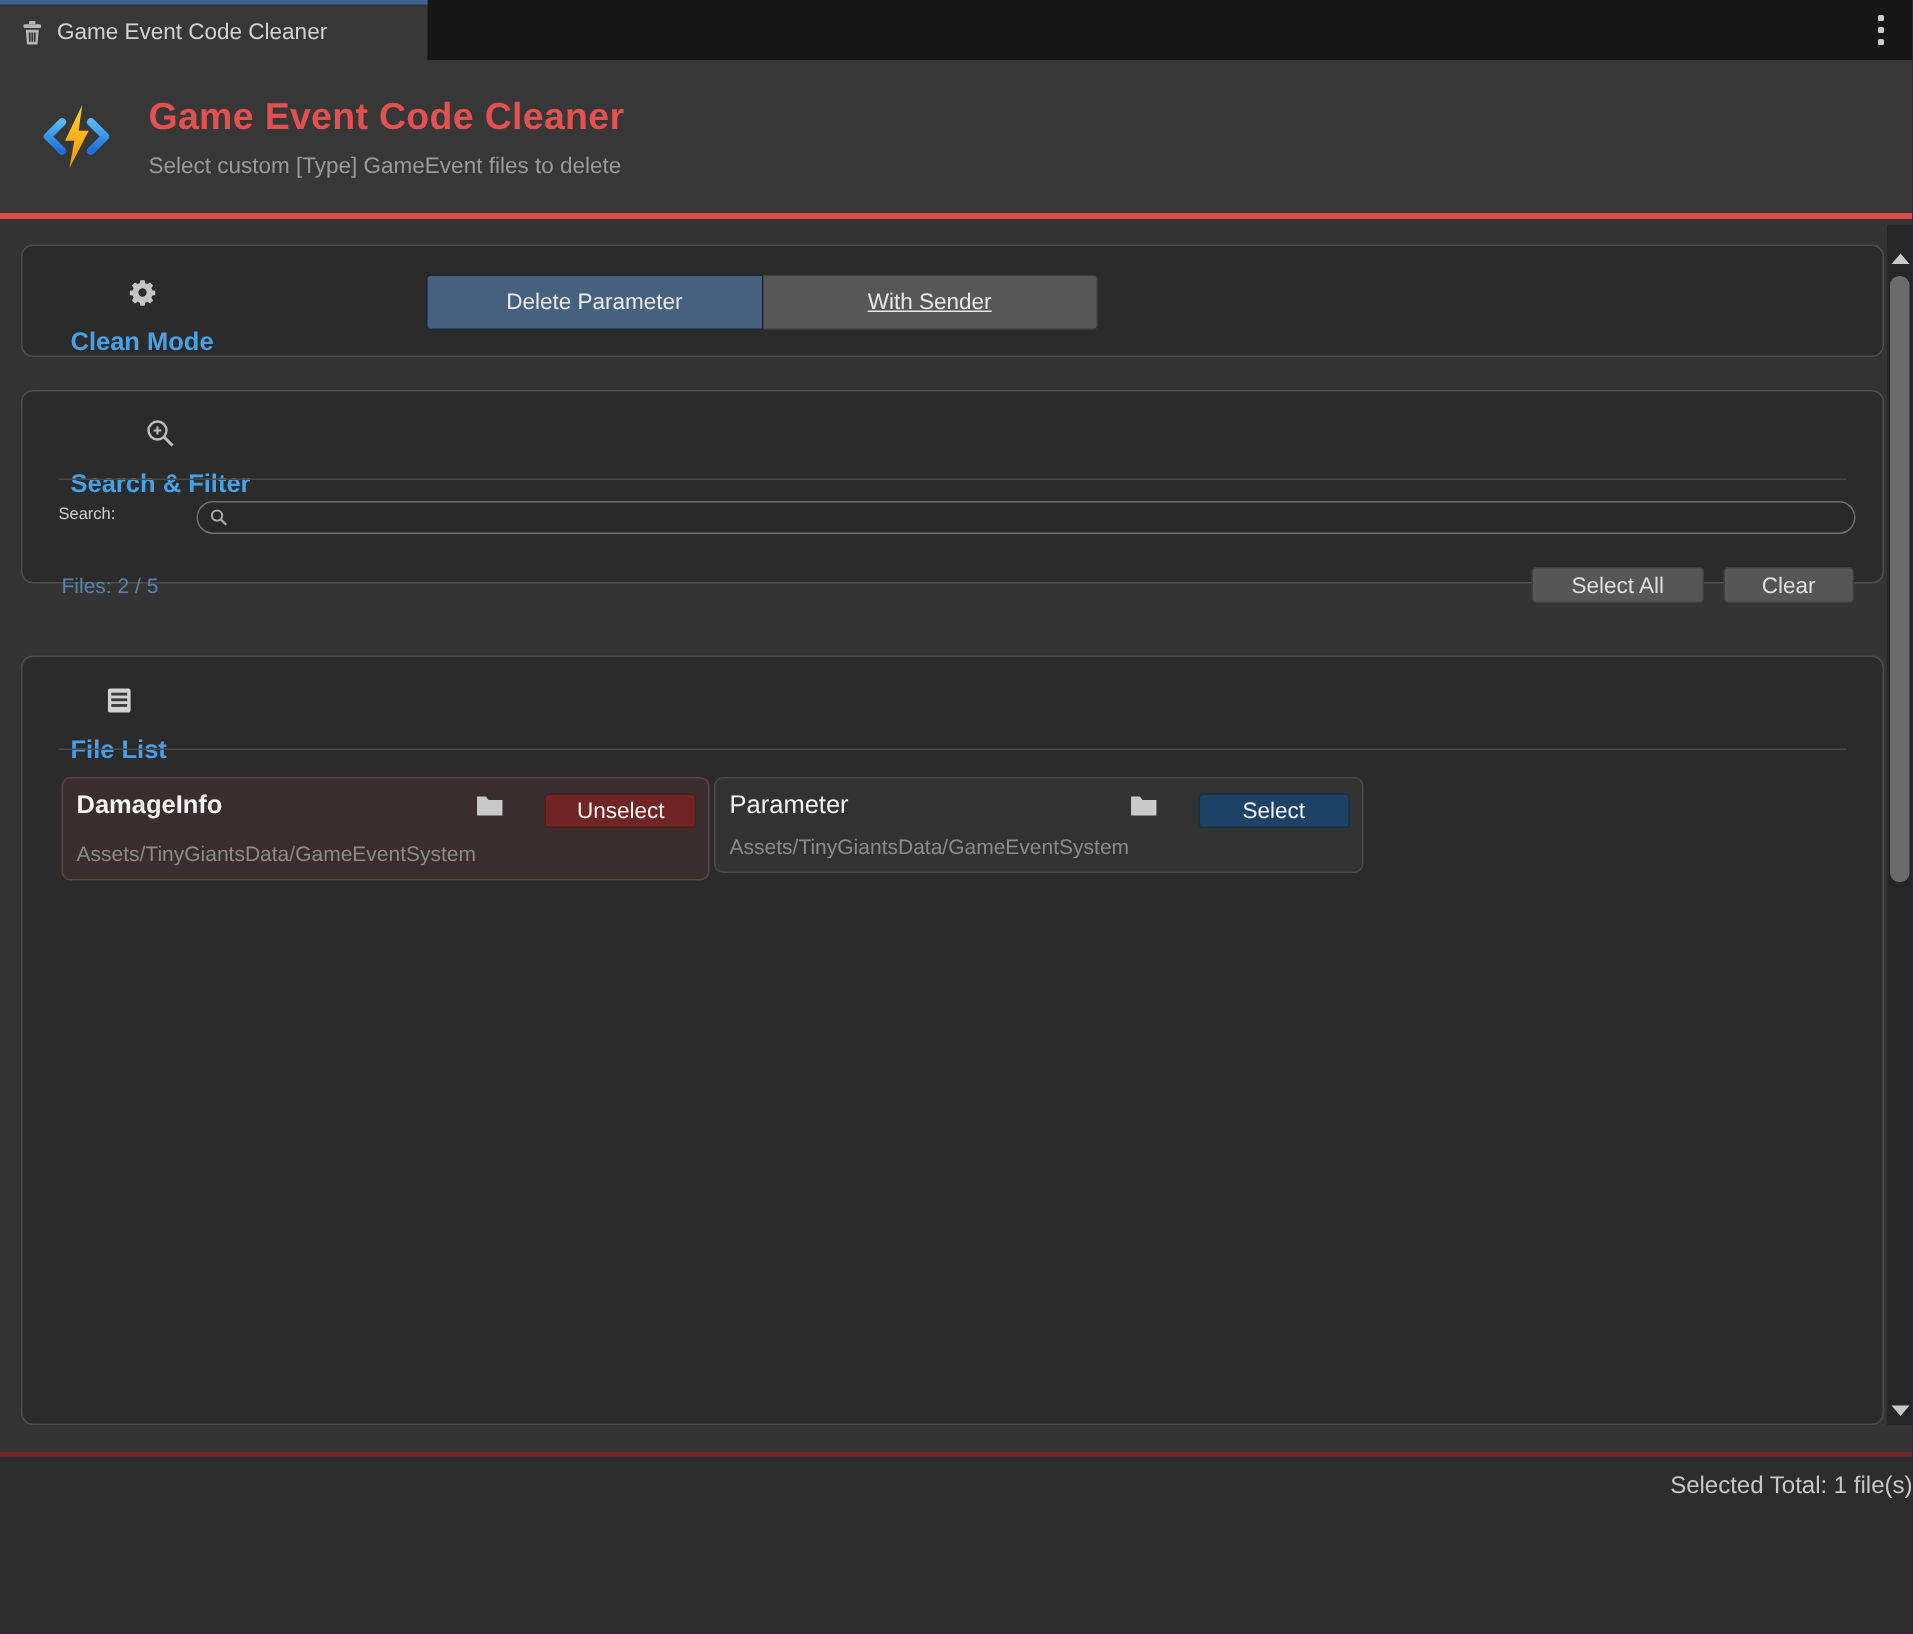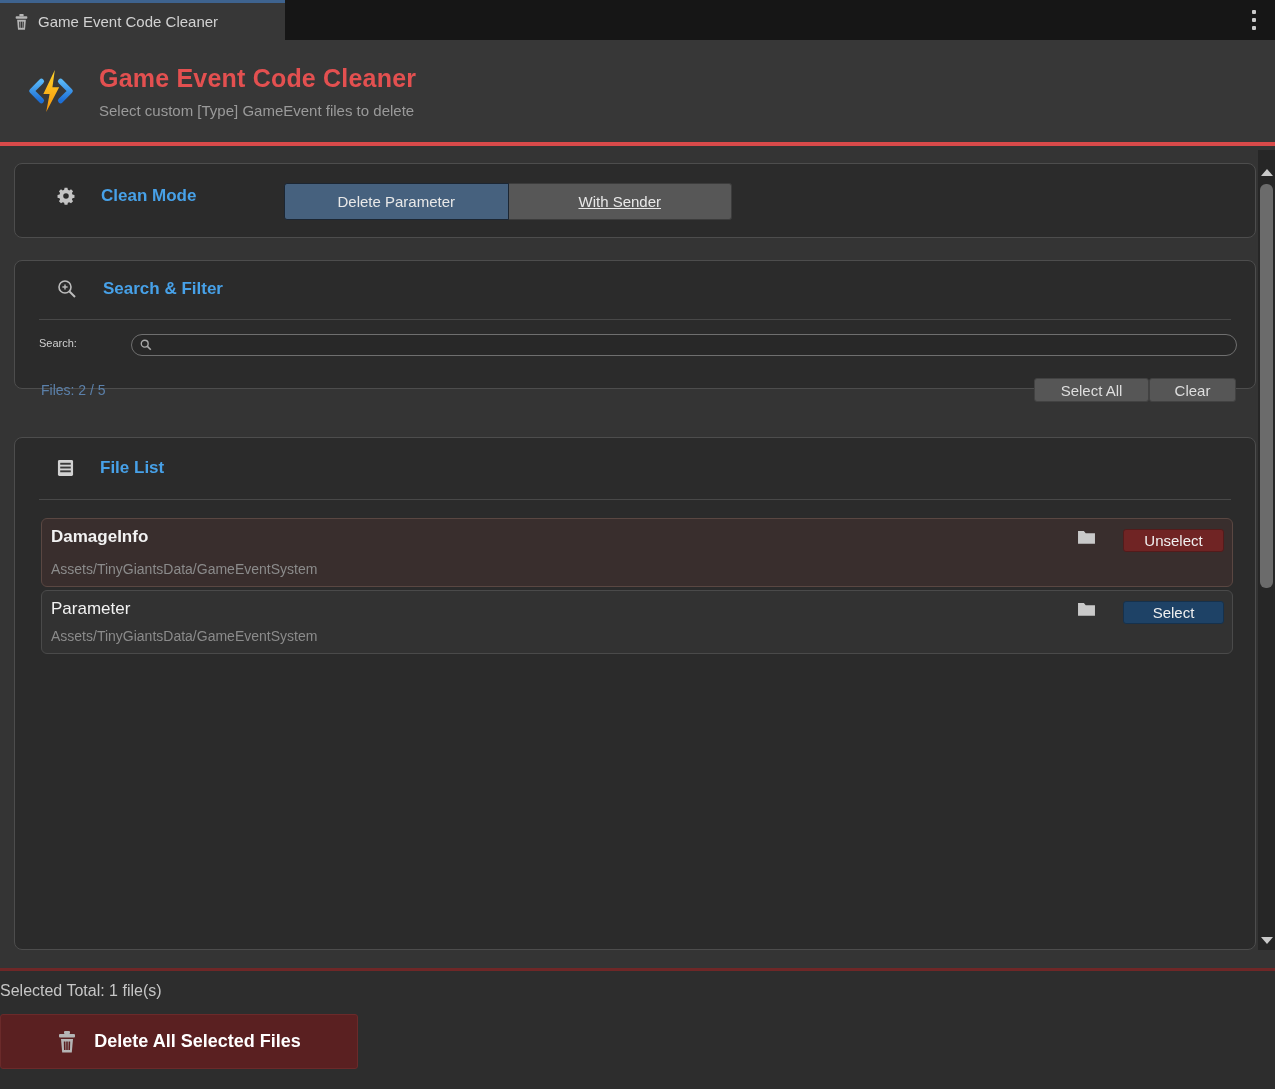--- a/index.html
+++ b/index.html
@@ -24,49 +24,49 @@
     display:flex;align-items:center;padding-left:28px;gap:25px;}
   .titles h1{margin:0;font-size:25px;font-weight:bold;color:#e35050;letter-spacing:.2px;}
   .titles .sub{margin-top:9px;font-size:15px;color:#9a9a9a;}
   .red-divider{position:absolute;top:142px;left:0;right:0;height:4px;background:#d94a4a;}
   
   .scroll-area{position:absolute;top:146px;left:0;right:0;height:822px;background:#343434;}
   .panel{
     position:absolute;left:14px;width:1242px;background:#2b2b2b;
     border:1px solid #4d4d4d;border-radius:8px;
   }
-  .section-head{position:absolute;left:42px;top:22px;display:flex;align-items:center;gap:26px;}
+  .section-head{position:absolute;left:32px;top:22px;display:flex;align-items:center;gap:14px;flex-direction:column;}
   .section-head .label{font-size:17px;font-weight:bold;color:#47a1e8;}
   .hdiv{position:absolute;left:24px;right:24px;height:1px;background:#484848;}
   
   .panel-clean{top:17px;height:75px;}
   .segmented{position:absolute;left:269px;top:19px;width:448px;height:37px;display:flex;}
   .seg{flex:1;display:flex;align-items:center;justify-content:center;font-size:15px;
     color:#e8e8e8;cursor:pointer;background:#575757;border:1px solid #3c3c3c;}
   .seg.selected{background:#46617e;border:1px solid #1c2632;border-radius:3px 0 0 3px;}
   .seg.right{border-radius:0 3px 3px 0;border-left:none;text-decoration:underline;}
   
   .panel-search{top:114px;height:129px;}
   .panel-search .hdiv{top:58px;}
   .panel-search .row-label{position:absolute;left:24px;top:76px;font-size:11px;color:#cfcfcf;}
   .search-box{position:absolute;left:116px;top:73px;width:1106px;height:22px;
     background:#282828;border:1px solid #6f6f6f;border-radius:11px;
     display:flex;align-items:center;padding:0 8px;gap:6px;}
   .search-box input{flex:1;background:transparent;border:none;outline:none;
     color:#ddd;font-size:13px;font-family:"Liberation Sans",sans-serif;}
   .files-count{position:absolute;left:26px;top:121px;font-size:14px;color:#5b80aa;}
-  .filter-buttons{position:absolute;right:19px;top:117px;display:flex;}
+  .filter-buttons{position:absolute;right:19px;top:117px;display:flex;gap:13px;}
   .btn-gray{height:24px;background:#565656;border:1px solid #424242;border-radius:3px;
     color:#dedede;font-size:15px;display:flex;align-items:center;justify-content:center;cursor:pointer;}
   .btn-selectall{width:115px;}
   .btn-clear{width:87px;}
   
   .panel-files{top:291px;height:513px;}
   .panel-files .hdiv{top:61px;}
-  .rows{position:absolute;left:26px;right:22px;top:80px;display:flex;flex-direction:column;gap:3px;}
+  .rows{position:absolute;left:26px;right:22px;top:80px;display:flex;gap:3px;}
   .file-row{
     height:64px;background:#323232;border:1px solid #4a4a4a;border-radius:6px;
     display:flex;justify-content:space-between;padding:8px 8px 9px 9px;
   }
   .file-row.selected{height:69px;background:#392e2d;border-color:#5a4742;}
   .file-info{display:flex;flex-direction:column;justify-content:space-between;}
   .file-name{font-size:17px;color:#f2f2f2;}
   .file-row.selected .file-name{font-weight:bold;}
   .file-path{font-size:14px;color:#8b8b8b;}
   .file-actions{display:flex;align-items:flex-start;gap:27px;padding-top:2px;}
@@ -77,21 +77,21 @@
   
   .scrollbar{position:absolute;right:0;top:4px;width:17px;height:800px;background:#262626;}
   .sb-arrow{position:absolute;left:0;width:17px;height:16px;display:flex;align-items:center;justify-content:center;cursor:pointer;}
   .sb-up{top:14px;}
   .sb-down{bottom:2px;}
   .tri-up{width:0;height:0;border-left:6px solid transparent;border-right:6px solid transparent;border-bottom:7px solid #c9c9c9;}
   .tri-down{width:0;height:0;border-left:6px solid transparent;border-right:6px solid transparent;border-top:7px solid #c9c9c9;}
   .sb-thumb{position:absolute;left:2px;top:34px;width:13px;height:404px;background:#6b6b6b;border-radius:6px;cursor:pointer;}
   
   .footer{position:absolute;top:968px;left:0;right:0;height:121px;background:#2d2d2d;
-    border-top:3px solid #6f2727;display:flex;flex-direction:column;align-items:flex-start;}
+    border-top:3px solid #6f2727;display:flex;flex-direction:column;align-items:flex-end;}
   .footer .summary{margin-top:11px;font-size:16px;color:#c6c6c6;}
   .btn-delete{
     margin-top:14px;width:358px;height:55px;background:#5a2021;border:1px solid #6b2a2a;
     border-radius:3px;display:flex;align-items:center;justify-content:center;gap:17px;
     color:#ffffff;font-size:18px;font-weight:bold;cursor:pointer;
   }
   .icon{display:inline-flex;align-items:center;justify-content:center;}
 </style>
 </head>
 <body>
@@ -245,28 +245,15 @@
         </div>
       <div class="sb-thumb"></div>
       <div class="sb-arrow sb-down">
           <div class="tri-down"></div>
         </div>
     </div>
   </div>
 
   <div class="footer">
     <div class="summary">Selected Total: 1 file(s)</div>
-    <div class="btn-delete">
-      <span class="icon">
-        <svg width="20" height="22" viewBox="0 0 20 22">
-          <rect x="7" y="0" width="6" height="3" rx="1" fill="#b5b5b5"></rect>
-          <rect x="2" y="3" width="16" height="3.4" rx="1" fill="#b5b5b5"></rect>
-          <path d="M4 8h12l-1.2 13.5H5.2Z" fill="#b5b5b5"></path>
-          <line x1="7.6" y1="10.5" x2="7.8" y2="19" stroke="#5a2021" stroke-width="1.6"></line>
-          <line x1="10" y1="10.5" x2="10" y2="19" stroke="#5a2021" stroke-width="1.6"></line>
-          <line x1="12.4" y1="10.5" x2="12.2" y2="19" stroke="#5a2021" stroke-width="1.6"></line>
-        </svg>
-      </span>
-      <span>Delete All Selected Files</span>
-    </div>
   </div>
 
 </div>
 
 </body></html>

